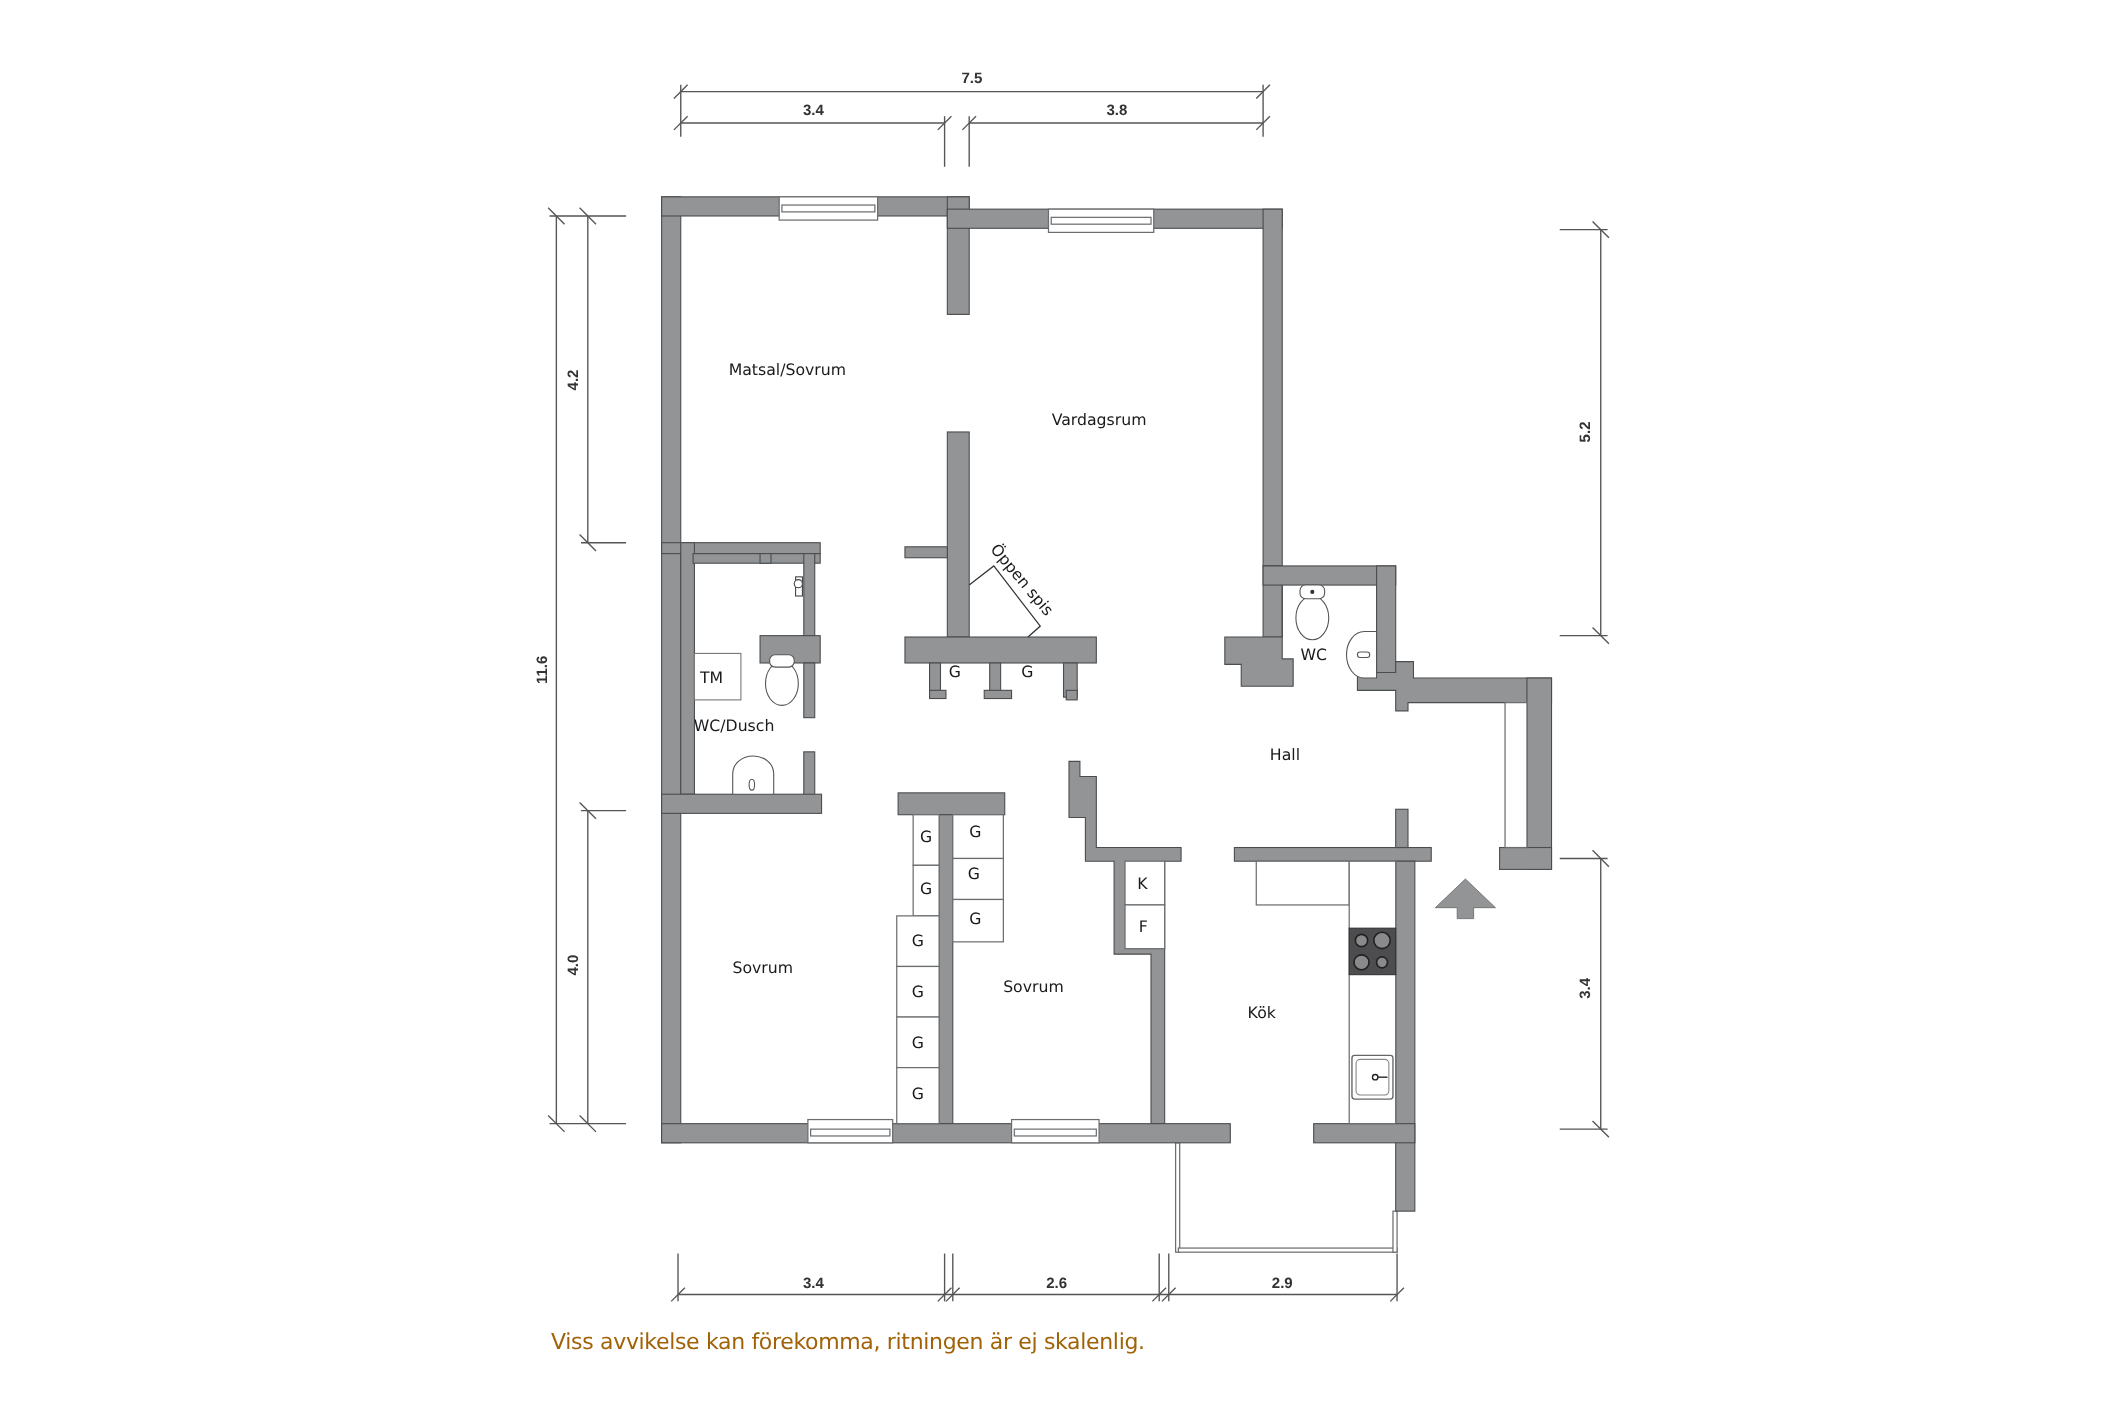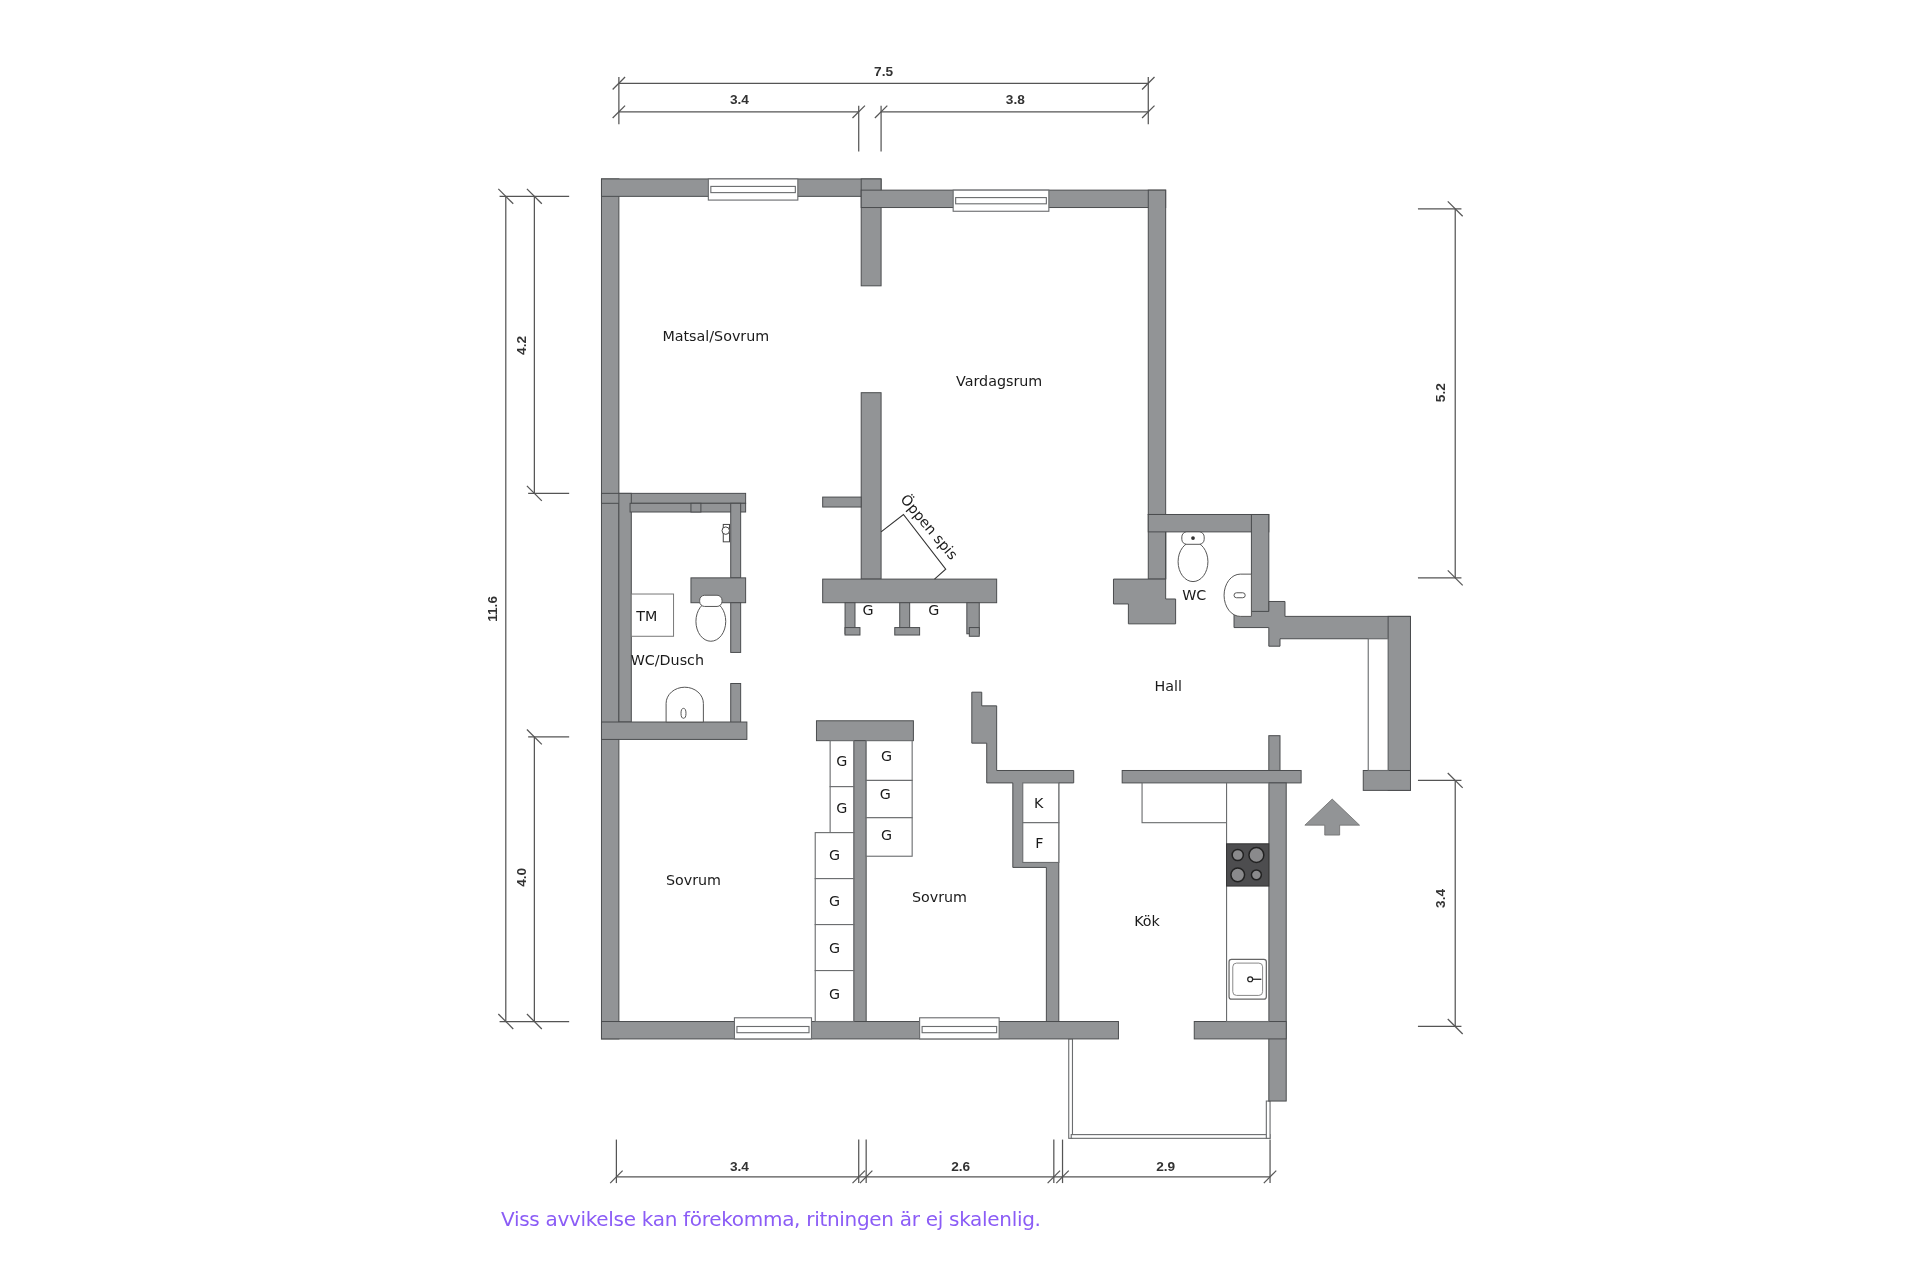--- a/index.html
+++ b/index.html
@@ -5,21 +5,21 @@
   html, body { margin: 0; padding: 0; background: #ffffff; }
   body { width: 1920px; height: 1280px; overflow: hidden; position: relative; font-family: "Liberation Sans", sans-serif; }
   #plan { position: absolute; left: 0; top: 0; width: 1920px; height: 1280px; }
   .wall { fill: #929496; stroke: #4a4c4e; stroke-width: 0.8; }
   .thin { fill: #ffffff; stroke: #6b6d6f; stroke-width: 0.9; }
   .dim-line { stroke: #555; stroke-width: 1; fill: none; }
   .dim-label { font-family: "Liberation Sans", sans-serif; font-weight: bold; font-size: 11px; fill: #333; }
   .room-label { font-family: "DejaVu Sans", sans-serif; font-size: 11.5px; fill: #1a1a1a; }
   .fix-label { font-family: "DejaVu Sans", sans-serif; font-size: 11.5px; fill: #1a1a1a; }
   .window { fill: #ffffff; stroke: #6b6d6f; stroke-width: 0.9; }
-  .note { position: absolute; left: 501px; top: 1207px; font-family: "DejaVu Sans", sans-serif; font-size: 20px; color: #8b5cf6; letter-spacing: -0.3px; }
+  .note { position: absolute; left: 501px; top: 1207px; font-family: "DejaVu Sans", sans-serif; font-size: 20px; color: #a16207; letter-spacing: -0.3px; }
 </style>
 </head>
 <body>
 
 <svg id="plan" viewBox="0 0 1545 1030" xmlns="http://www.w3.org/2000/svg">
 
   <g>
     <line class="dim-line" x1="498" y1="67" x2="924" y2="67"></line>
     <line class="dim-line" x1="498" y1="62" x2="498" y2="100"></line>
     <line class="dim-line" x1="924" y1="62" x2="924" y2="100"></line>

